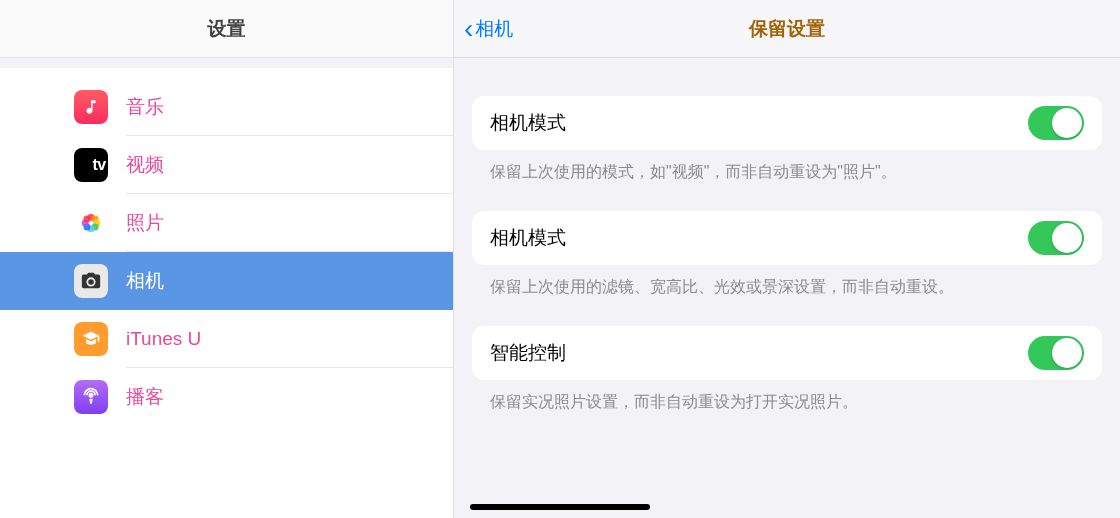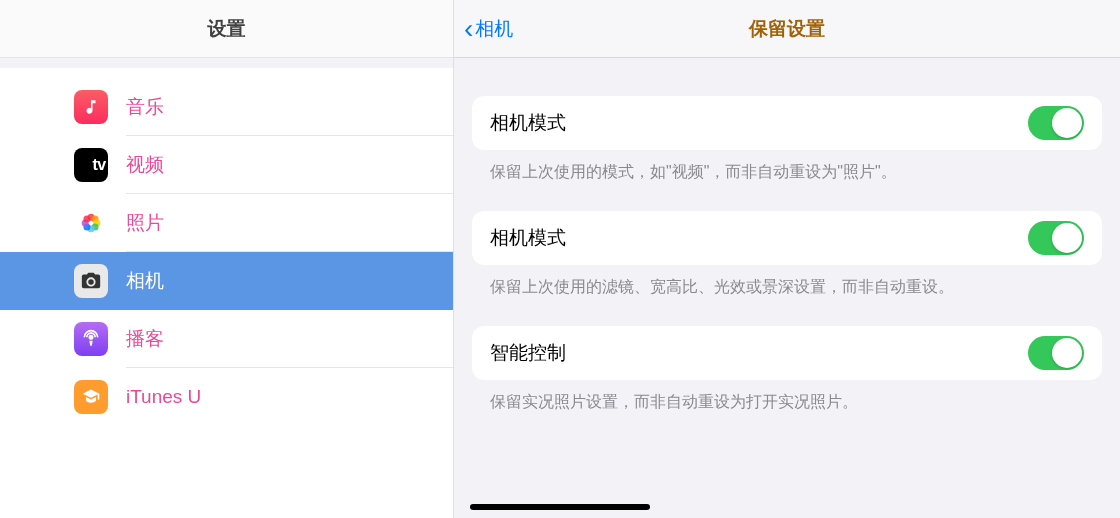--- a/index.html
+++ b/index.html
@@ -231,38 +231,38 @@
       <span class="sidebar-icon icon-camera">
         <svg width="22" height="22" viewBox="0 0 24 24" fill="#333">
             <path d="M9 3l-1.5 2H4a2 2 0 0 0-2 2v11a2 2 0 0 0 2 2h16a2 2 0 0 0 2-2V7a2 2 0 0 0-2-2h-3.5L15 3H9zm3 5a5 5 0 1 1 0 10 5 5 0 0 1 0-10zm0 2a3 3 0 1 0 0 6 3 3 0 0 0 0-6z"></path>
           </svg>
       </span>
       <span class="sidebar-item-label">相机</span>
     </div>
 
 
     <div class="sidebar-item">
+      <span class="sidebar-icon icon-itunesu">
+        <svg width="20" height="20" viewBox="0 0 24 24" fill="#fff">
+            <path d="M12 3L2 8l10 5 8-4v6h2V8L12 3zm-6 9v4c0 1.7 2.7 3 6 3s6-1.3 6-3v-4l-6 3-6-3z"></path>
+          </svg>
+      </span>
+      <span class="sidebar-item-label">iTunes U</span>
+    </div>
+
+    <div class="sidebar-item">
       <span class="sidebar-icon icon-podcast">
         <svg width="20" height="20" viewBox="0 0 24 24" fill="none" stroke="#fff" stroke-width="2">
             <circle cx="12" cy="10" r="2" fill="#fff"></circle>
             <path d="M7 10a5 5 0 0 1 10 0"></path>
             <path d="M4 10a8 8 0 0 1 16 0"></path>
             <path d="M10 14h4l-1 6h-2z" fill="#fff" stroke="none"></path>
           </svg>
       </span>
       <span class="sidebar-item-label">播客</span>
-    </div>
-
-    <div class="sidebar-item">
-      <span class="sidebar-icon icon-itunesu">
-        <svg width="20" height="20" viewBox="0 0 24 24" fill="#fff">
-            <path d="M12 3L2 8l10 5 8-4v6h2V8L12 3zm-6 9v4c0 1.7 2.7 3 6 3s6-1.3 6-3v-4l-6 3-6-3z"></path>
-          </svg>
-      </span>
-      <span class="sidebar-item-label">iTunes U</span>
     </div>
 
   </div>
 </div>
 
 <div class="detail">
   <div class="detail-header">
     <div class="back-button">
       <span class="back-chevron">‹</span>
       <span>相机</span>

